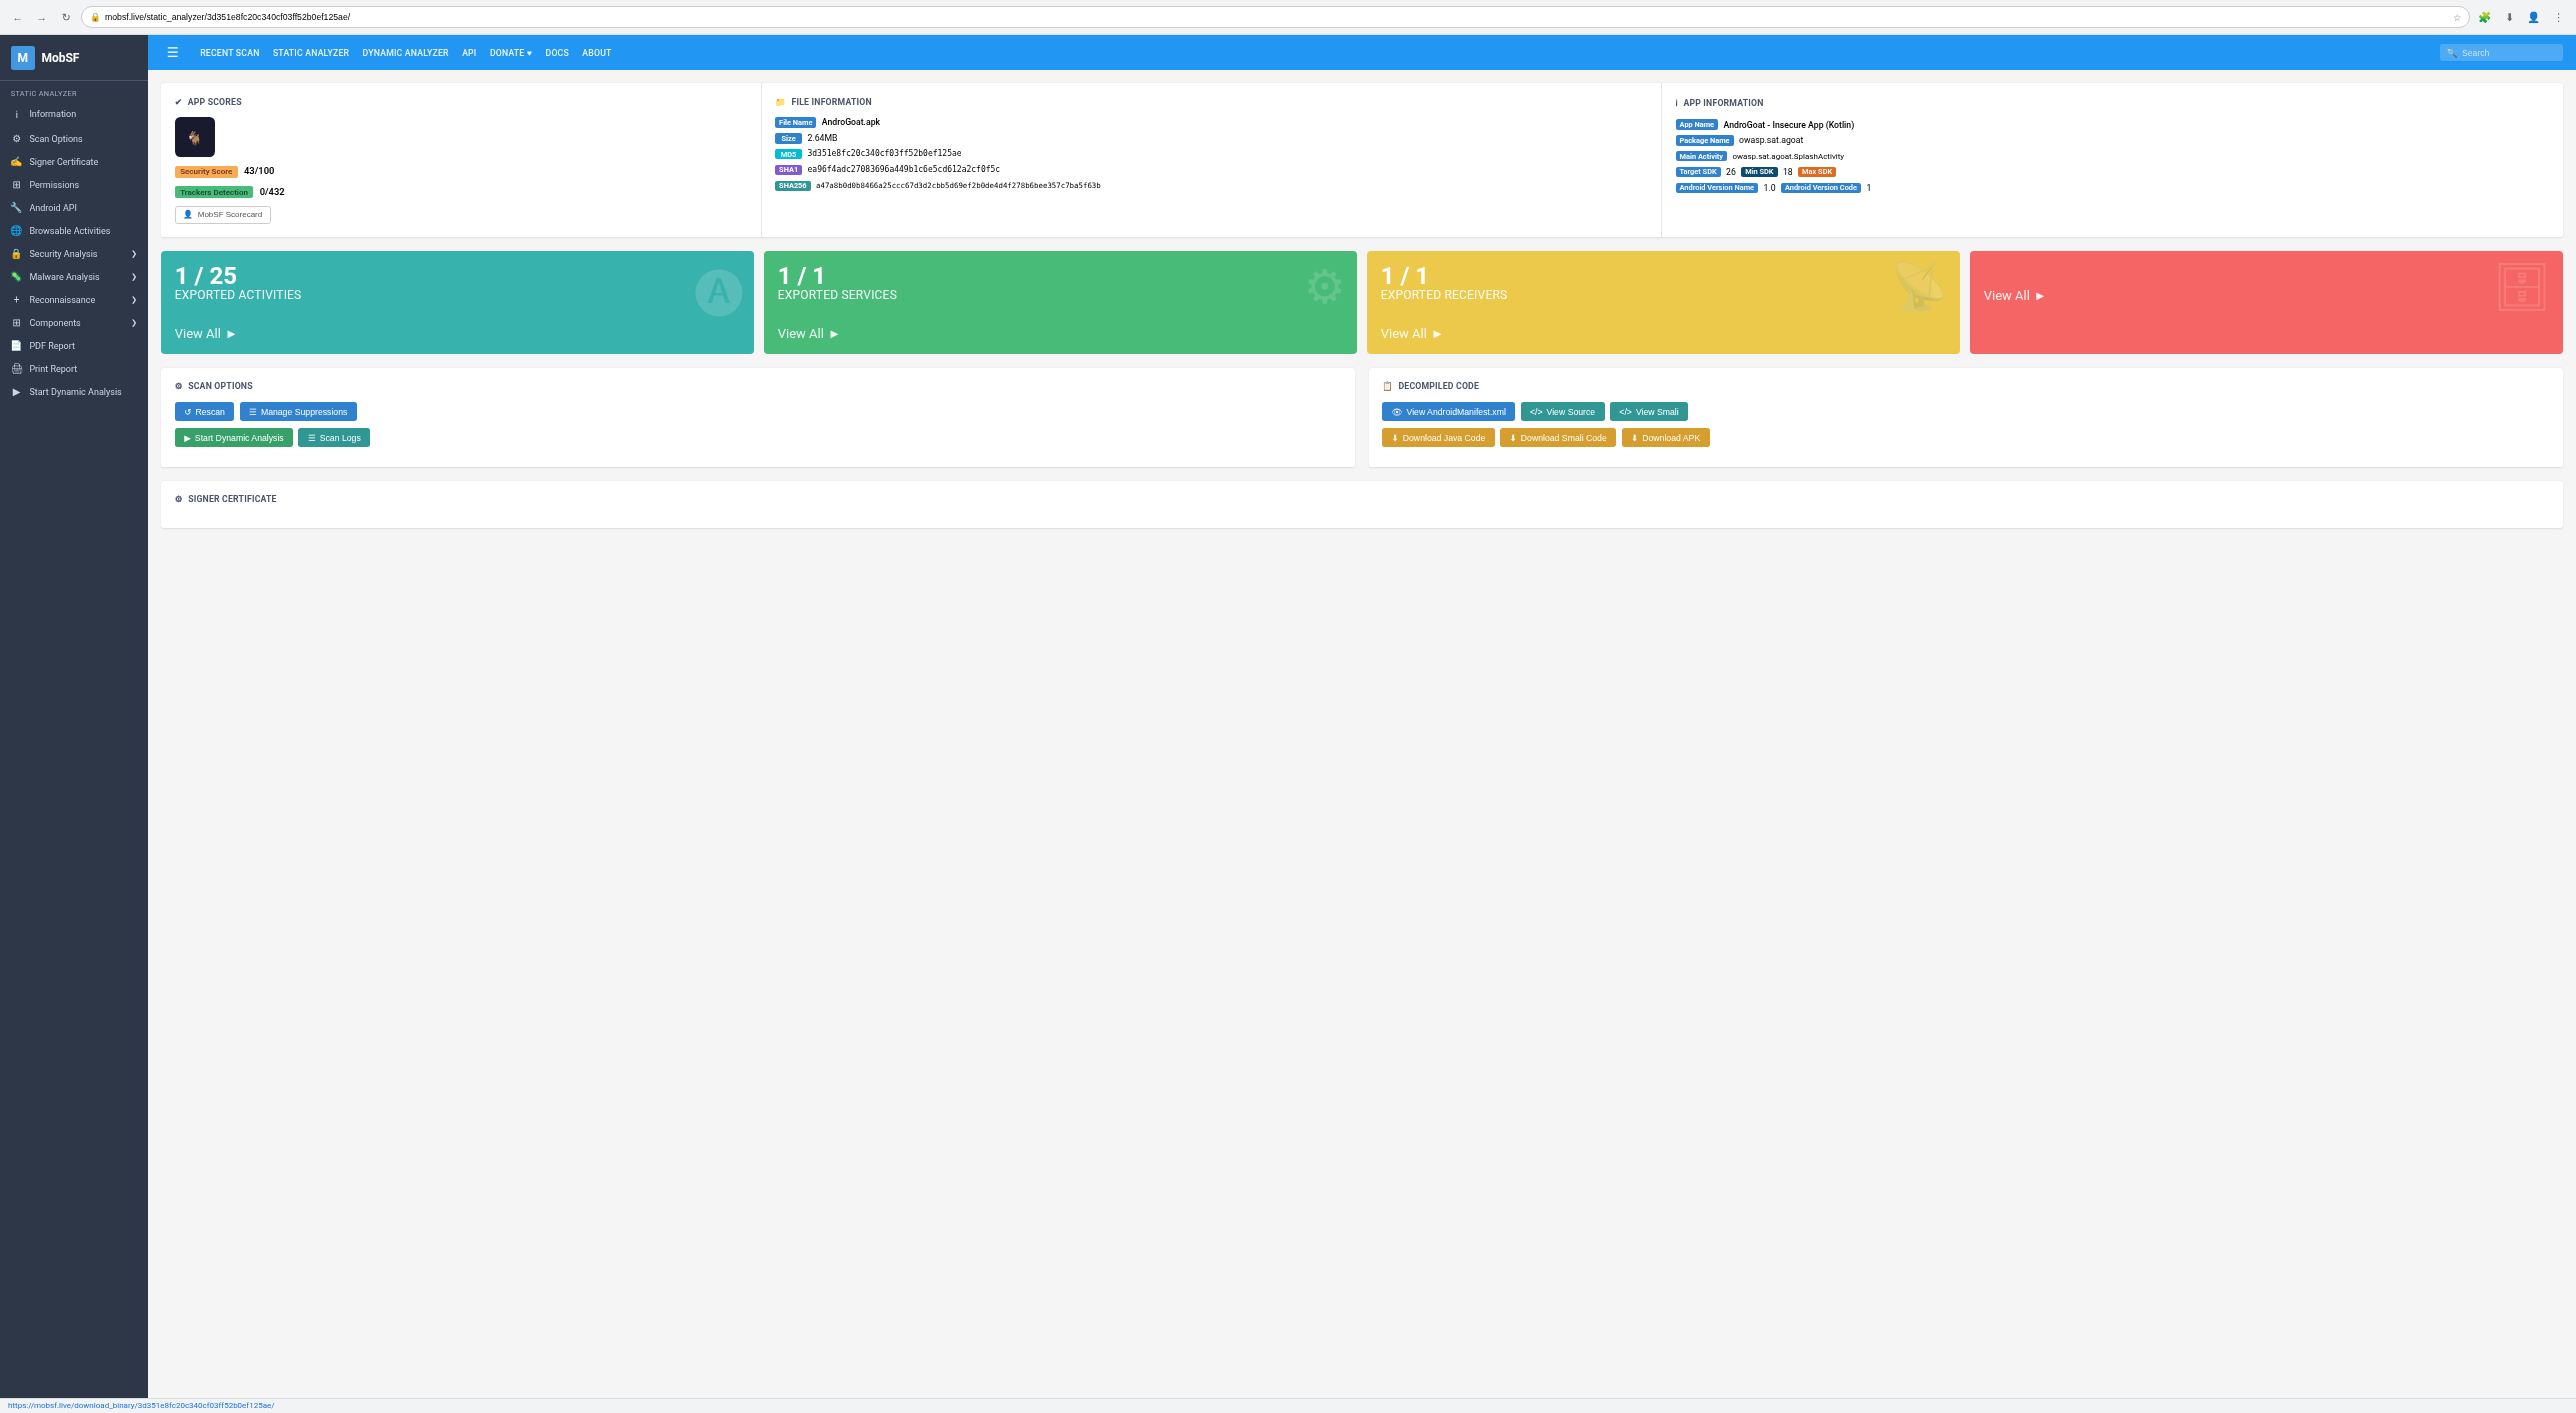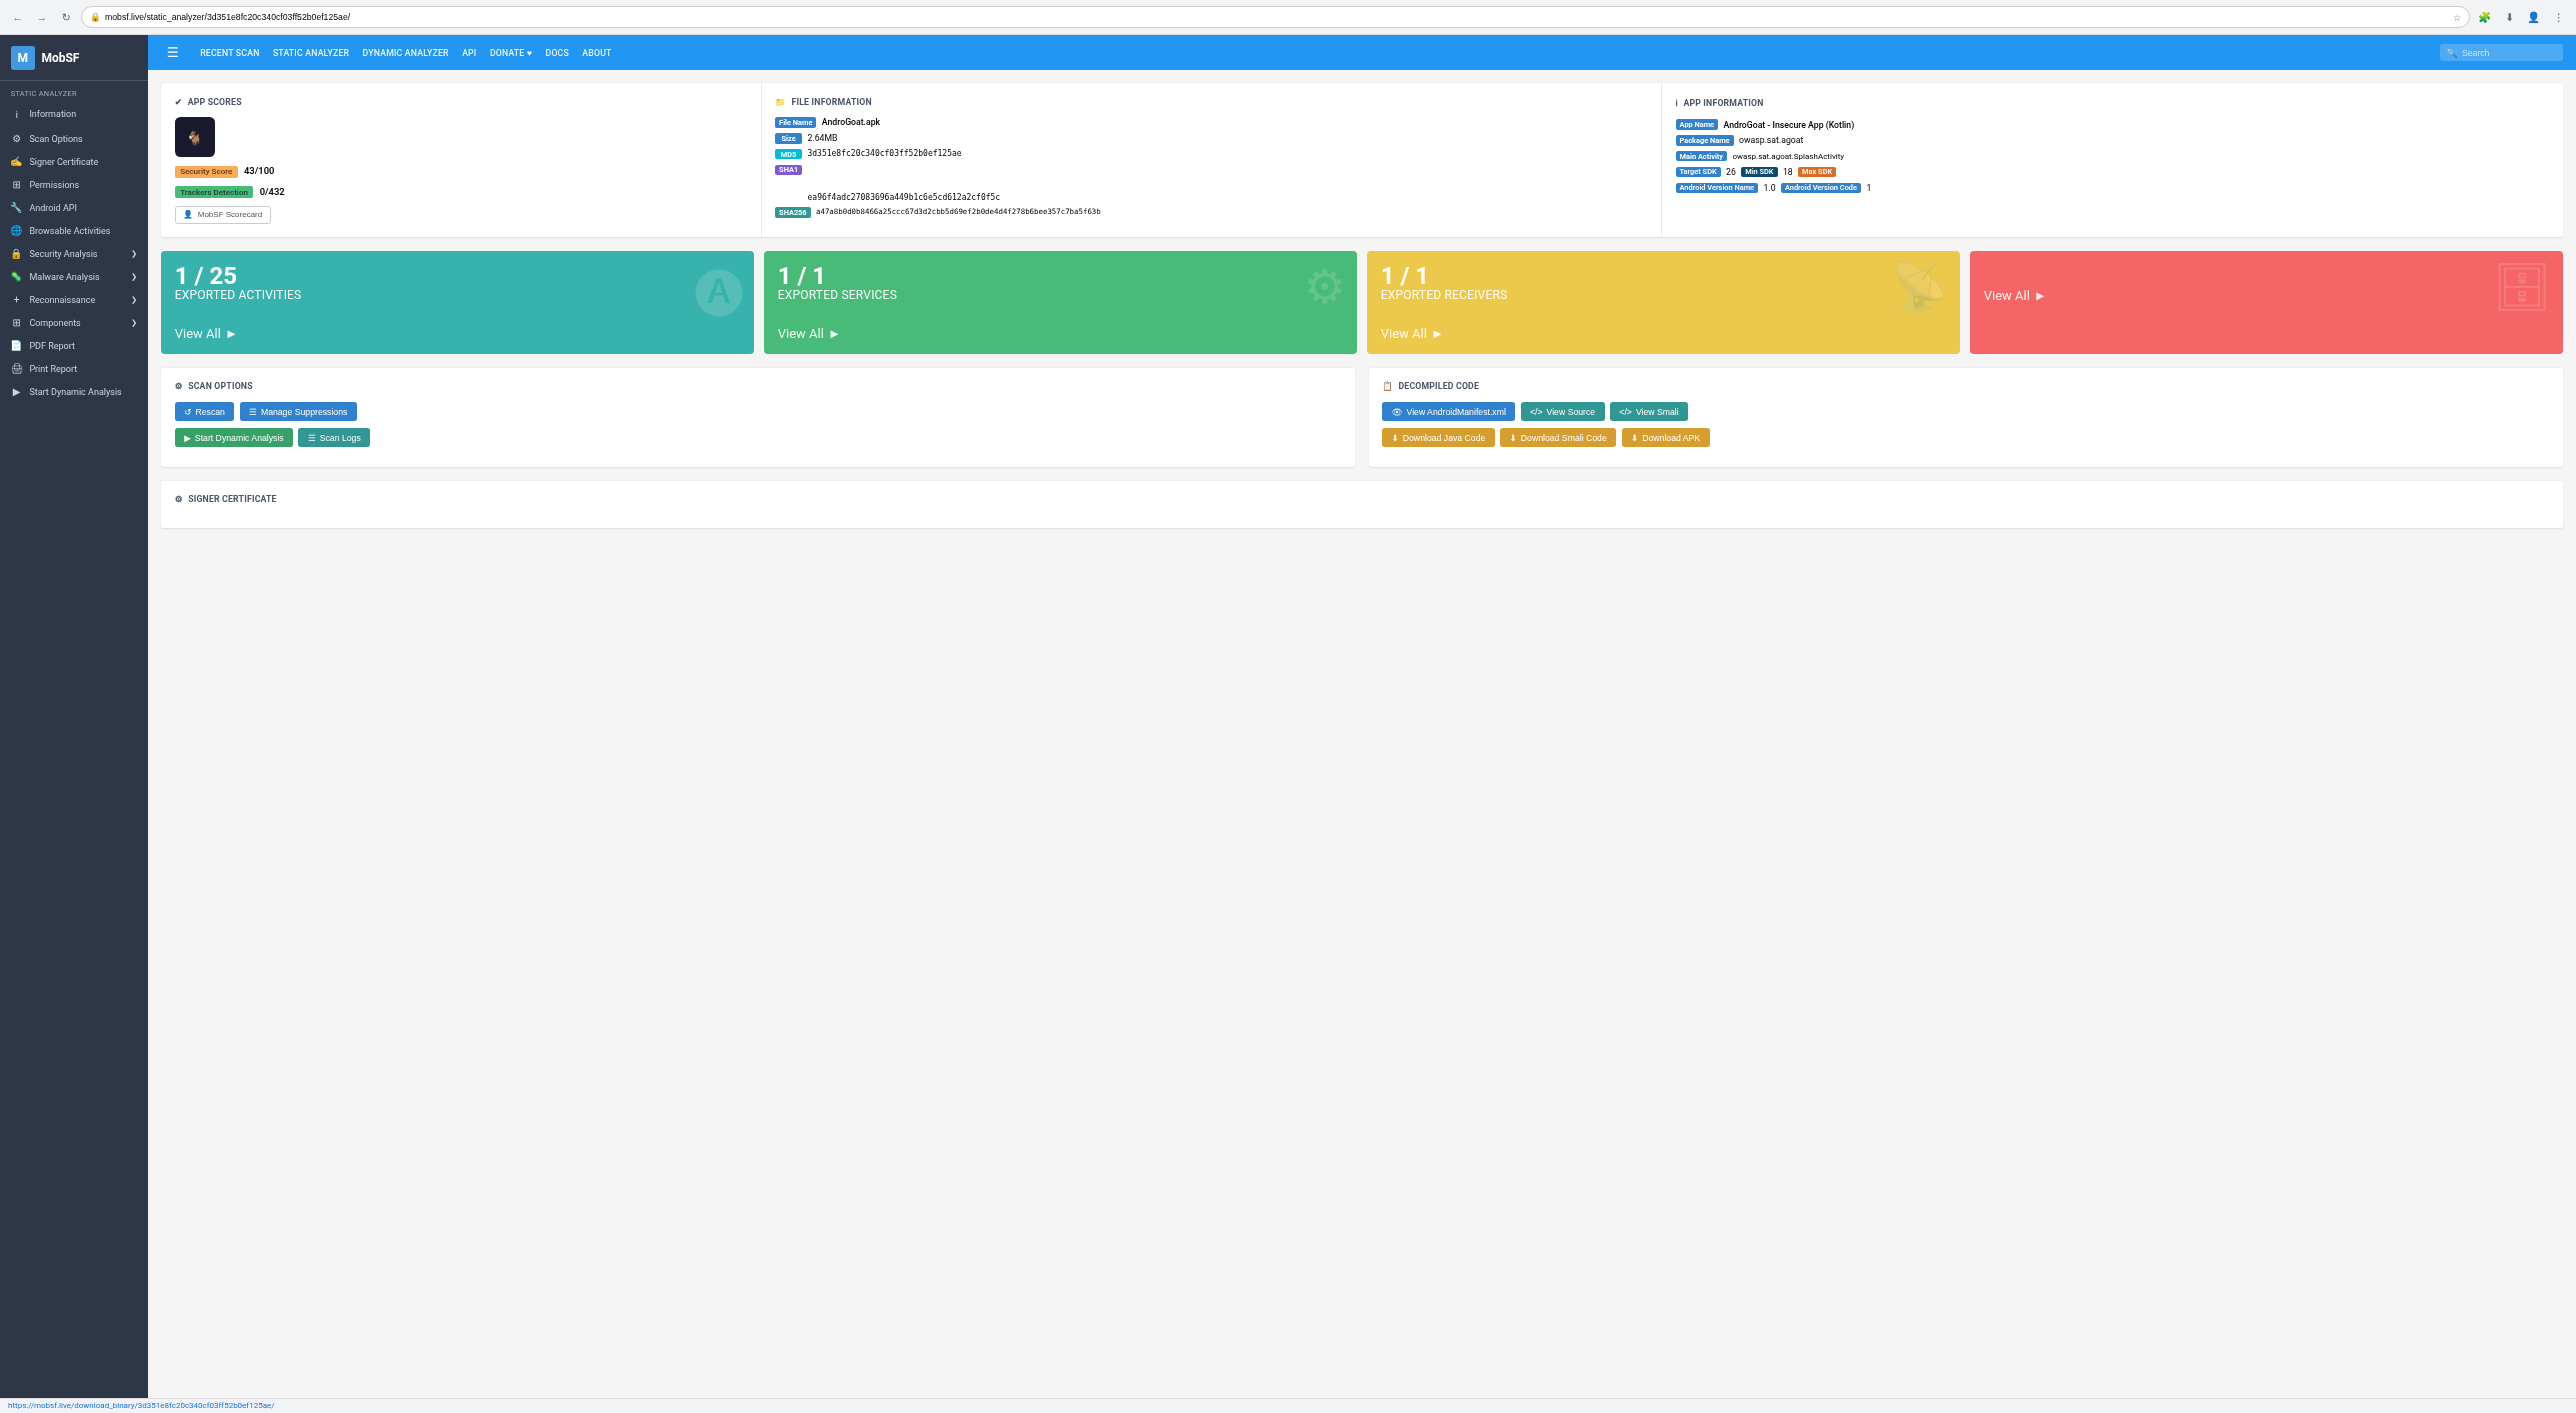--- a/index.html
+++ b/index.html
@@ -532,21 +532,21 @@
               <div class="file-info-row">
                 <span class="label-badge badge-blue">Size</span>
                 <span>2.64MB</span>
               </div>
               <div class="file-info-row">
                 <span class="label-badge badge-cyan">MD5</span>
                 <span style="font-family:monospace; font-size:8px;">3d351e8fc20c340cf03ff52b0ef125ae</span>
               </div>
               <div class="file-info-row">
                 <span class="label-badge badge-purple">SHA1</span>
-                <span style="font-family:monospace; font-size:8px;margin-top:28px;">ea96f4adc27083696a449b1c6e5cd612a2cf0f5c</span>
+                <span style="font-family:monospace; font-size:8px;">ea96f4adc27083696a449b1c6e5cd612a2cf0f5c</span>
               </div>
               <div class="file-info-row">
                 <span class="label-badge badge-teal">SHA256</span>
                 <span style="font-family:monospace; font-size:7.4px; word-break:break-all;">a47a8b0d0b8466a25ccc67d3d2cbb5d69ef2b0de4d4f278b6bee357c7ba5f63b</span>
               </div>
             </div>
           </div>
 
           <div class="info-section">
             <div class="section-title">

